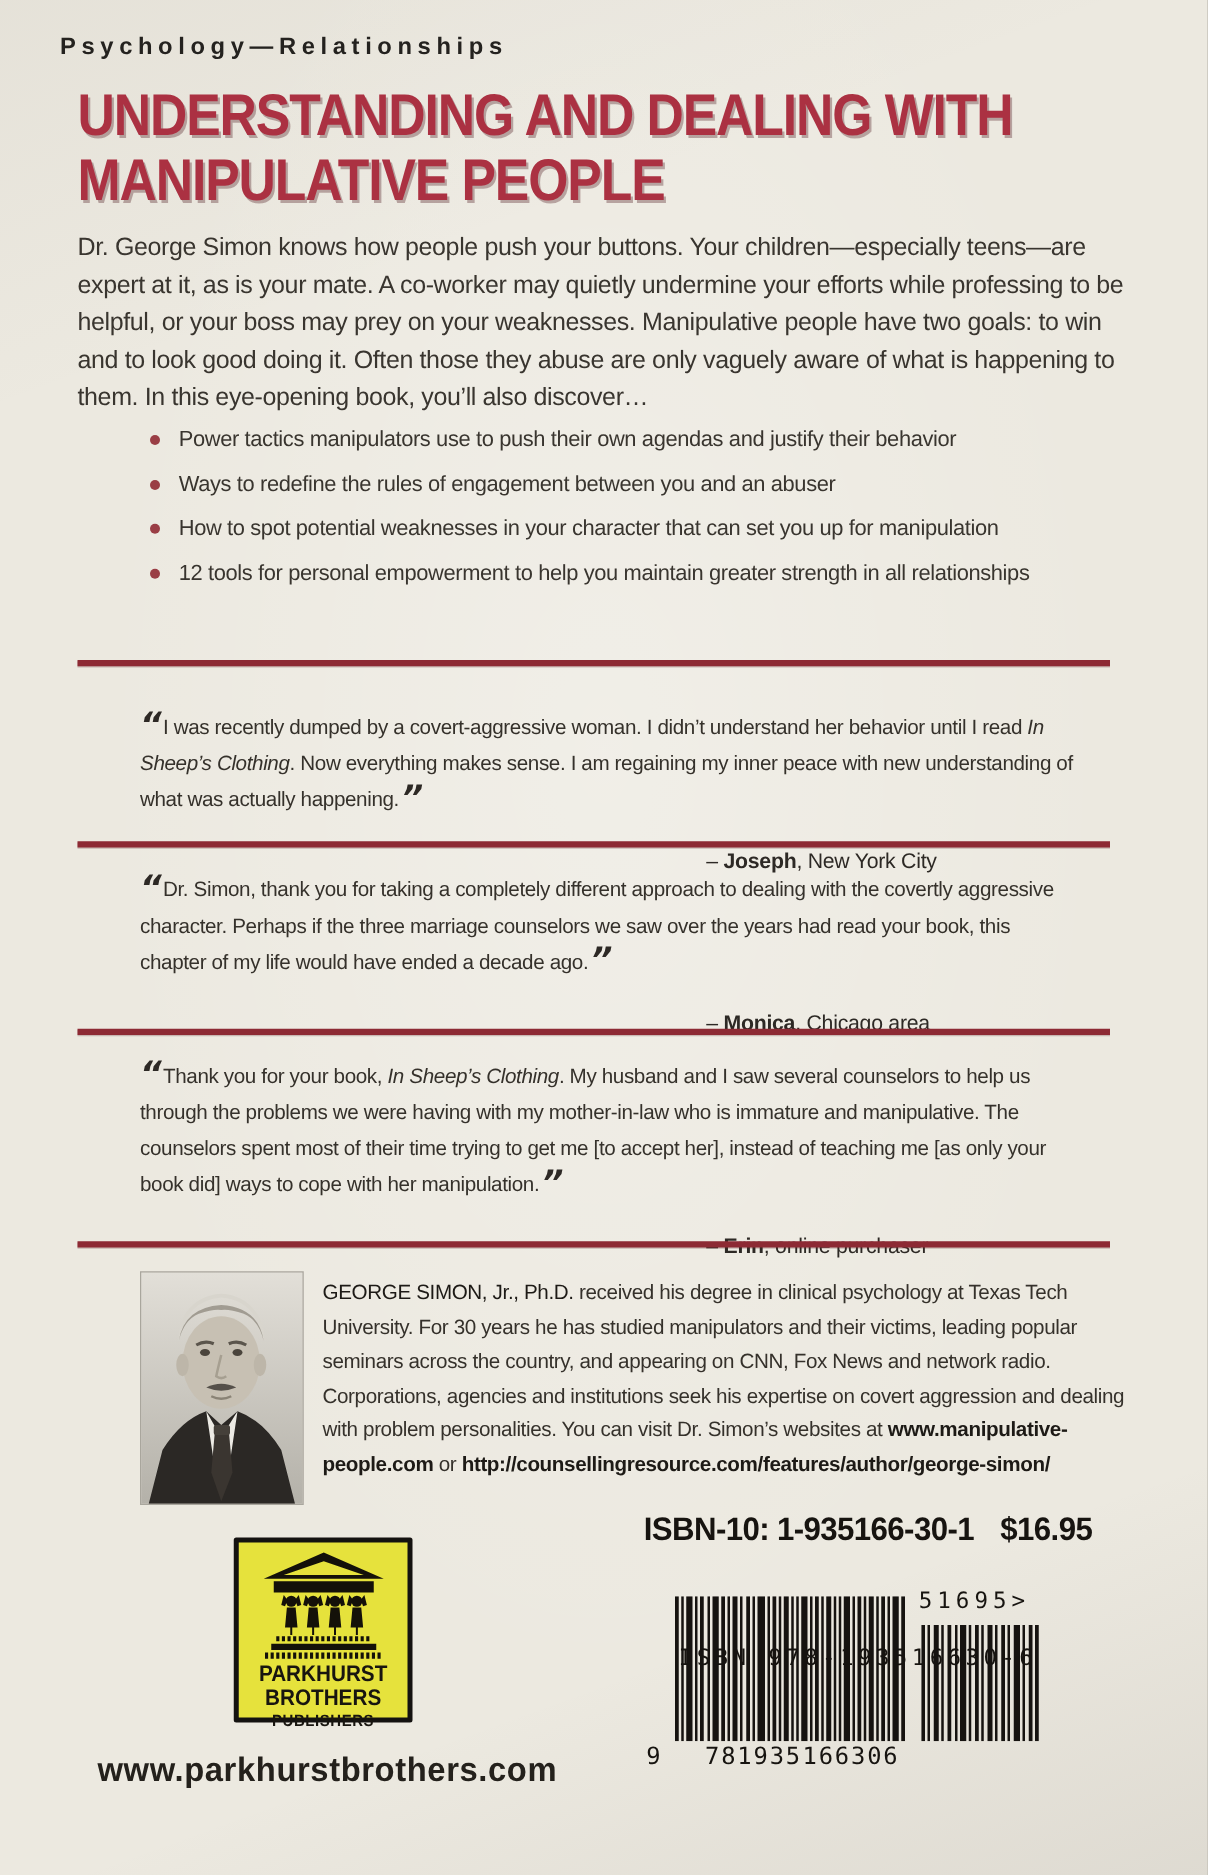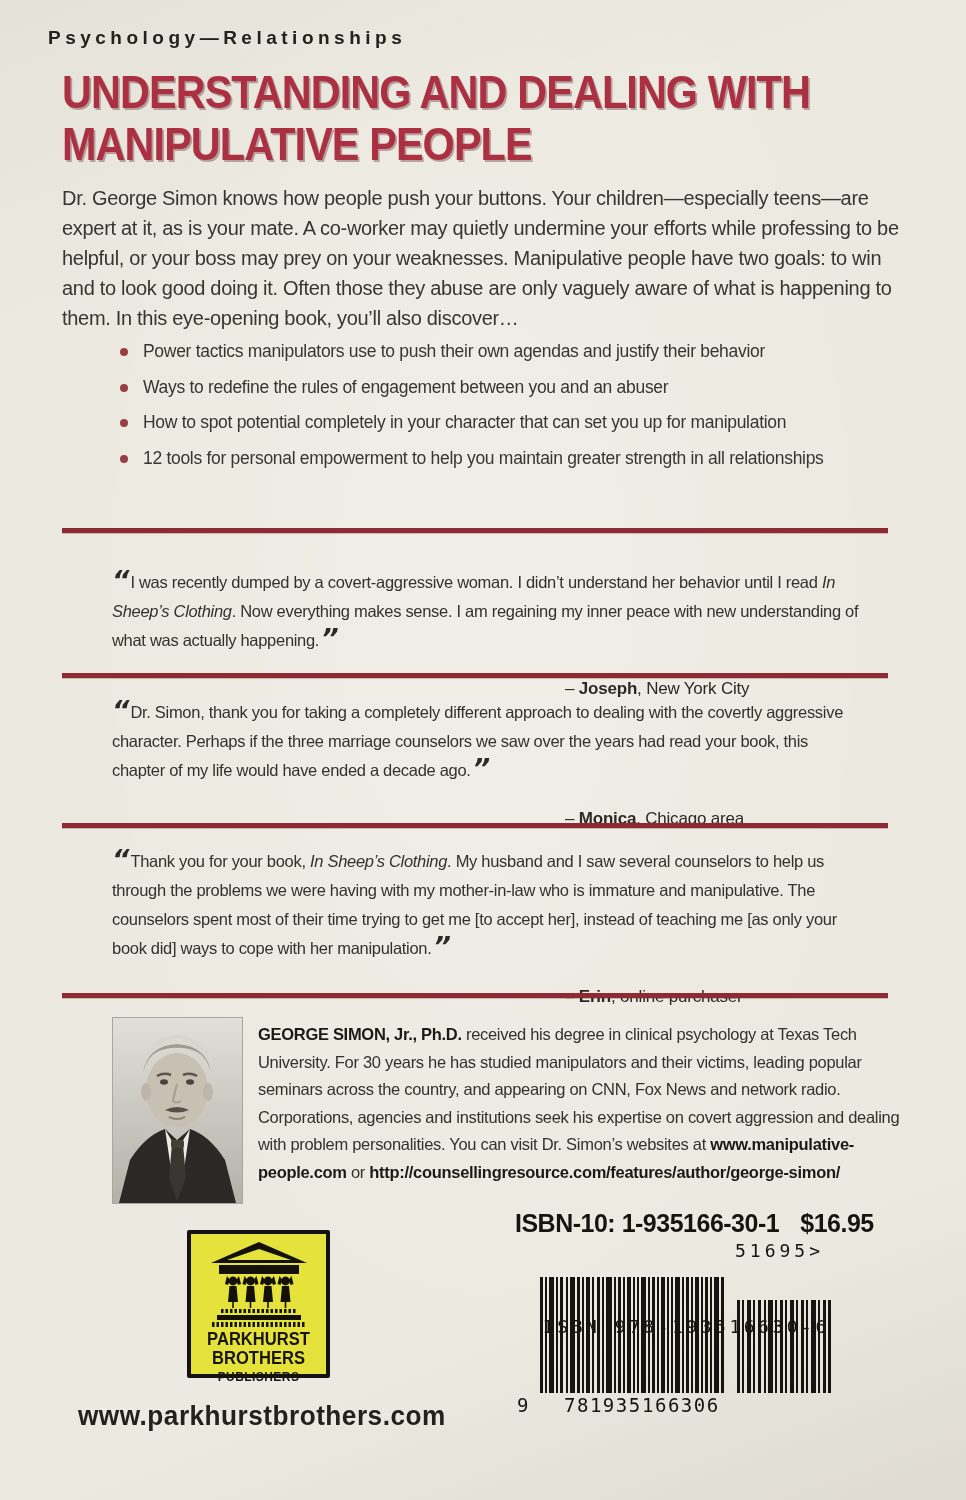--- a/index.html
+++ b/index.html
@@ -80,39 +80,39 @@
   .author-photo{
     left:113px;top:1018px;width:129px;height:185px;
     background:#cfccc4;
     box-shadow:0 0 0 1px rgba(70,65,58,.4);
   }
   .bio{
     left:258px;top:1021px;width:650px;
     font-size:16.5px;line-height:27.6px;letter-spacing:-.3px;
     color:#35312b;
   }
-  .bio .bname{font-weight:bold;color:#1d1a16;text-align:right;}
+  .bio .bname{font-weight:normal;color:#1d1a16;text-align:right;}
   .bio .burl{font-weight:bold;color:#1d1a16;}
 
   .isbn10{
     left:515px;top:1208px;
     font-size:26px;font-weight:bold;letter-spacing:-.5px;
     color:#171410;
     transform:scaleX(.96);transform-origin:left top;
     white-space:nowrap;
   }
   .isbn10 .price{margin-left:22px;}
   .isbn13{
     left:543px;top:1316px;
     font-family:"DejaVu Sans Mono",monospace;
     font-size:18px;letter-spacing:3.5px;
     color:#171410;white-space:nowrap;
   }
   .addon-code{
-    left:735px;top:1240px;
+    left:735px;top:1270px;
     font-family:"DejaVu Sans Mono",monospace;
     font-size:18px;letter-spacing:4px;
     color:#171410;white-space:nowrap;
   }
   .barcode-main{left:540px;top:1277px;}
   .barcode-addon{left:737px;top:1300px;}
   .bdigits{
     top:1394px;
     font-family:"DejaVu Sans Mono",monospace;
     font-size:19px;letter-spacing:1.5px;color:#171410;
@@ -162,21 +162,21 @@
     <div class="bullet">
         <span class="dot"></span>
         <span>Power tactics manipulators use to push their own agendas and justify their behavior</span>
       </div>
     <div class="bullet">
         <span class="dot"></span>
         <span>Ways to redefine the rules of engagement between you and an abuser</span>
       </div>
     <div class="bullet">
         <span class="dot"></span>
-        <span>How to spot potential completely in your character that can set you up for manipulation</span>
+        <span>How to spot potential weaknesses in your character that can set you up for manipulation</span>
       </div>
     <div class="bullet">
         <span class="dot"></span>
         <span>12 tools for personal empowerment to help you maintain greater strength in all relationships</span>
       </div>
   </div>
 
   <div class="abs rule" style="top:528px"></div>
 
   <div class="abs quote-block" style="top:568px">

